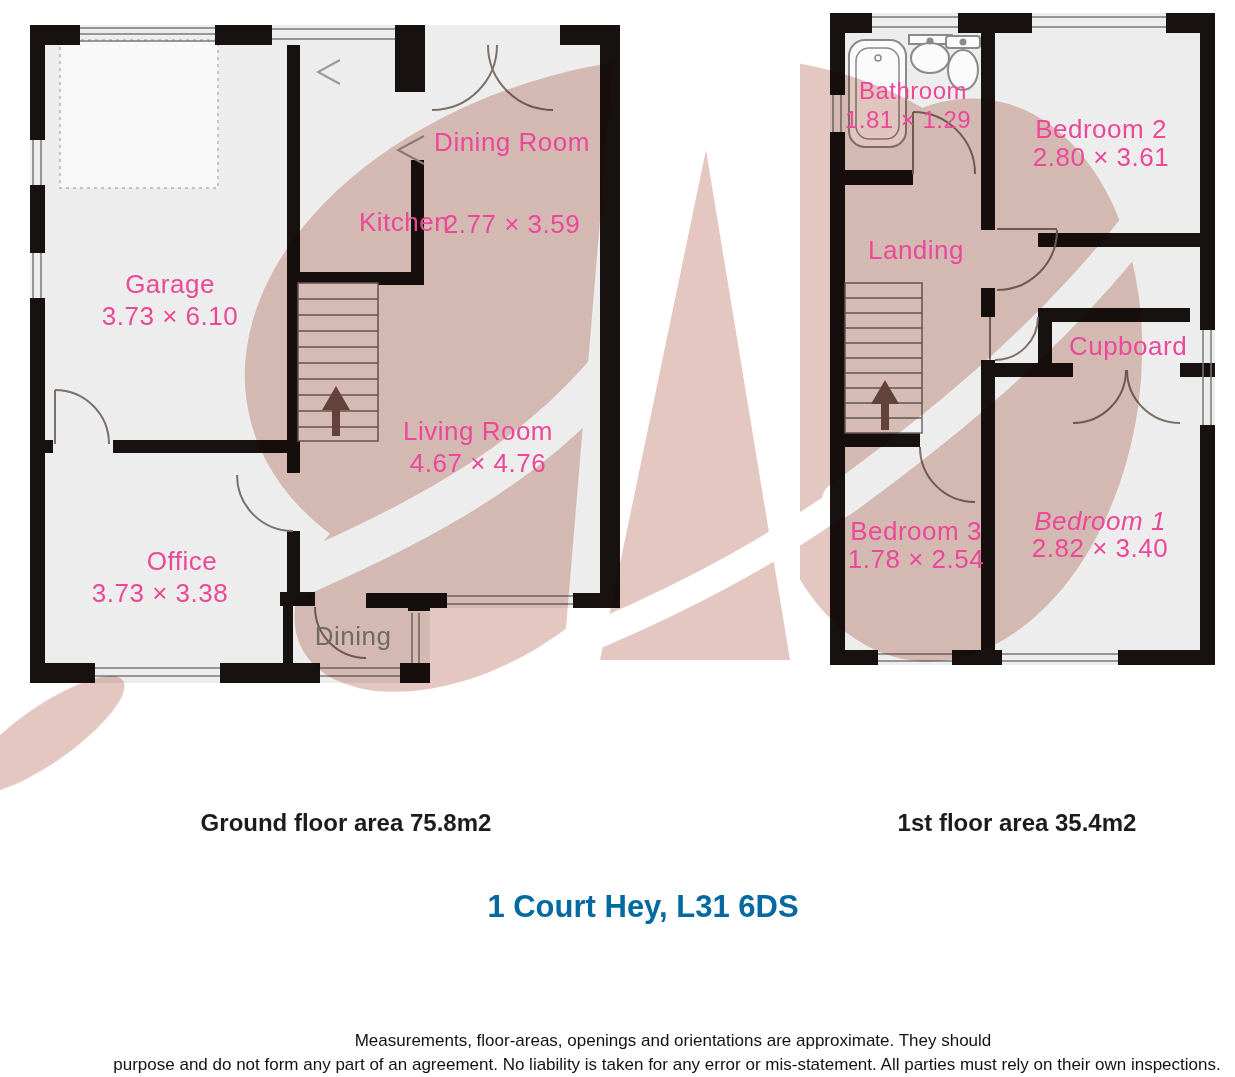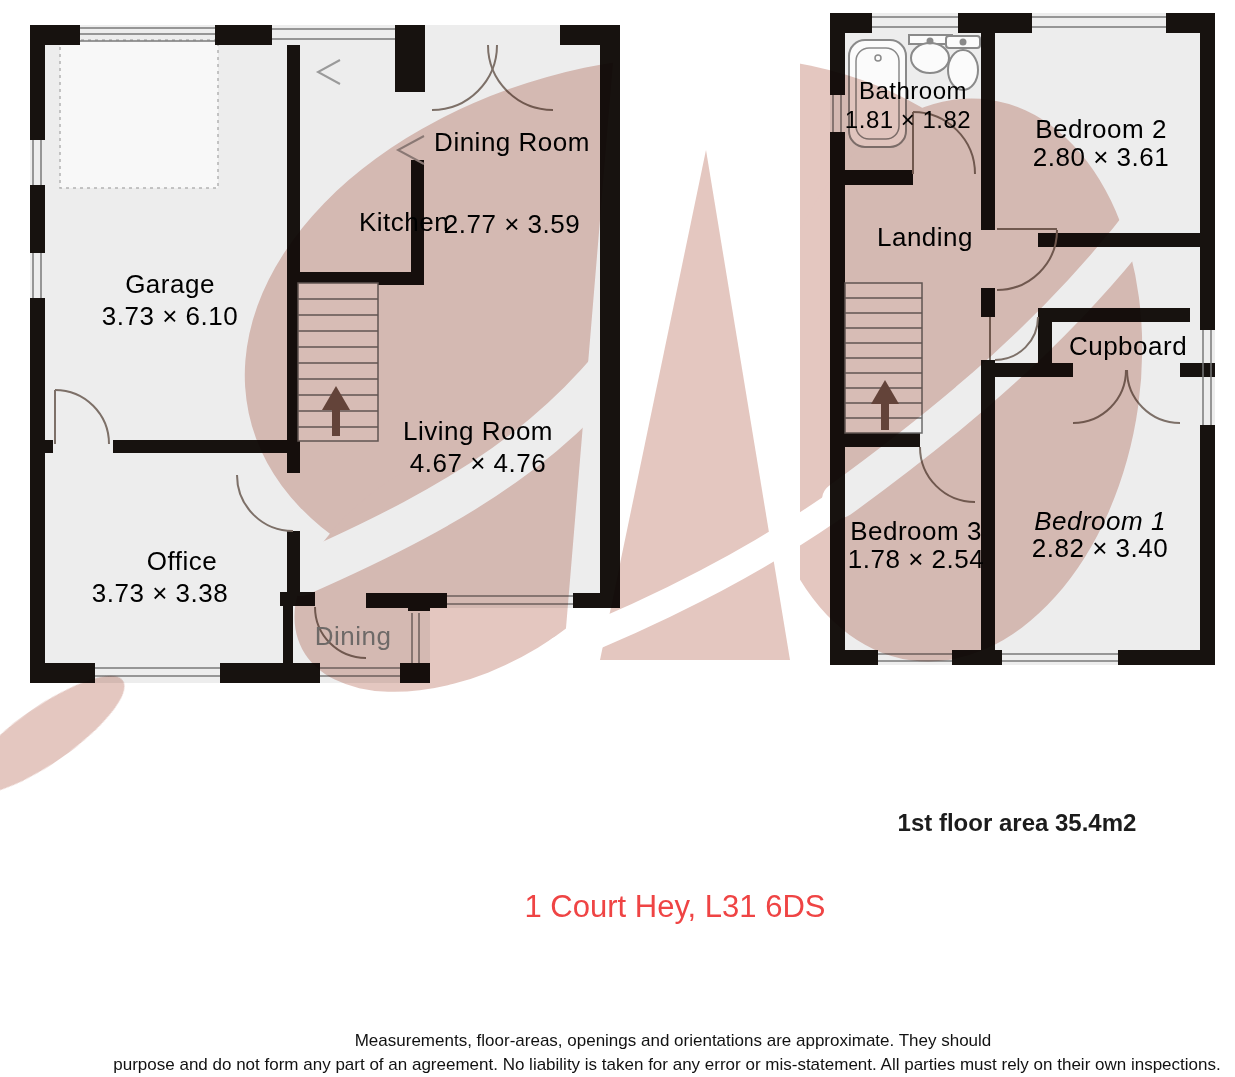--- a/index.html
+++ b/index.html
@@ -2,27 +2,27 @@
 <html><head>
 <meta charset="utf-8">
 <style>
   html,body{margin:0;padding:0;background:#ffffff;}
   #stage{
     position:relative;width:1235px;height:1077px;background:#ffffff;overflow:hidden;
     font-family:"Liberation Sans", sans-serif;
   }
   #plansvg{position:absolute;left:0;top:0;}
   .lbl{position:absolute;transform:translate(-50%,-50%);white-space:nowrap;
-       color:#000000;font-size:26px;letter-spacing:0.5px;}
+       color:#ec4899;font-size:26px;letter-spacing:0.5px;}
   .lbl.small{font-size:24px;}
   .lbl.porch{color:#6e6a68;}
   .footer-area{position:absolute;transform:translate(-50%,-50%);white-space:nowrap;
        font-weight:bold;font-size:24px;color:#1c1c1c;}
   .address{position:absolute;transform:translate(-50%,-50%);white-space:nowrap;
-       font-weight:normal;font-size:31px;color:#ef4444;margin-left:32px;}
+       font-weight:bold;font-size:31px;color:#0369a1;}
   .disclaimer{position:absolute;transform:translate(-50%,-50%);white-space:nowrap;
        font-size:17px;color:#121212;}
 </style>
 </head>
 <body>
 
 <div id="stage">
 
 <svg id="plansvg" width="1235" height="1077" viewBox="0 0 1235 1077">
 
@@ -301,34 +301,35 @@
 
   <div class="lbl" style="left:478px;top:431px;">Living Room</div>
   <div class="lbl" style="left:478px;top:463px;">4.67 × 4.76</div>
 
   <div class="lbl" style="left:160px;top:561px;margin-left:22px;">Office</div>
   <div class="lbl" style="left:160px;top:593px;">3.73 × 3.38</div>
 
   <div class="lbl porch" style="left:353px;top:636px;">Dining</div>
 
   <div class="lbl small" style="left:913px;top:91px;">Bathroom</div>
-  <div class="lbl small" style="left:908px;top:120px;">1.81 × 1.82</div>
+  <div class="lbl small" style="left:908px;top:120px;">1.81 × 1.29</div>
 
   <div class="lbl" style="left:1101px;top:129px;">Bedroom 2</div>
   <div class="lbl" style="left:1101px;top:157px;">2.80 × 3.61</div>
 
-  <div class="lbl" style="left:916px;top:237px;margin-left:9px;">Landing</div>
+  <div class="lbl" style="left:916px;top:250px;">Landing</div>
 
   <div class="lbl" style="left:1128px;top:346px;">Cupboard</div>
 
   <div class="lbl" style="left:916px;top:531px;">Bedroom 3</div>
   <div class="lbl" style="left:916px;top:559px;">1.78 × 2.54</div>
 
   <div class="lbl" style="left:1100px;top:521px;font-style:italic;">Bedroom 1</div>
   <div class="lbl" style="left:1100px;top:548px;">2.82 × 3.40</div>
 
+  <div class="footer-area" style="left:346px;top:823px;">Ground floor area 75.8m2</div>
   <div class="footer-area" style="left:1017px;top:823px;">1st floor area 35.4m2</div>
 
   <div class="address" style="left:643px;top:907px;">1 Court Hey, L31 6DS</div>
 
   <div class="disclaimer" style="left:673px;top:1041px;">Measurements, floor-areas, openings and orientations are approximate. They should</div>
   <div class="disclaimer" style="left:667px;top:1065px;">purpose and do not form any part of an agreement. No liability is taken for any error or mis-statement. All parties must rely on their own inspections.</div>
 </div>
 
 </body></html>

